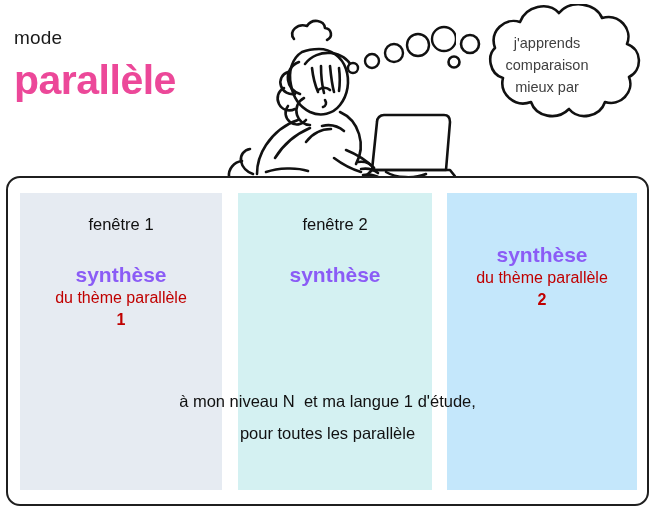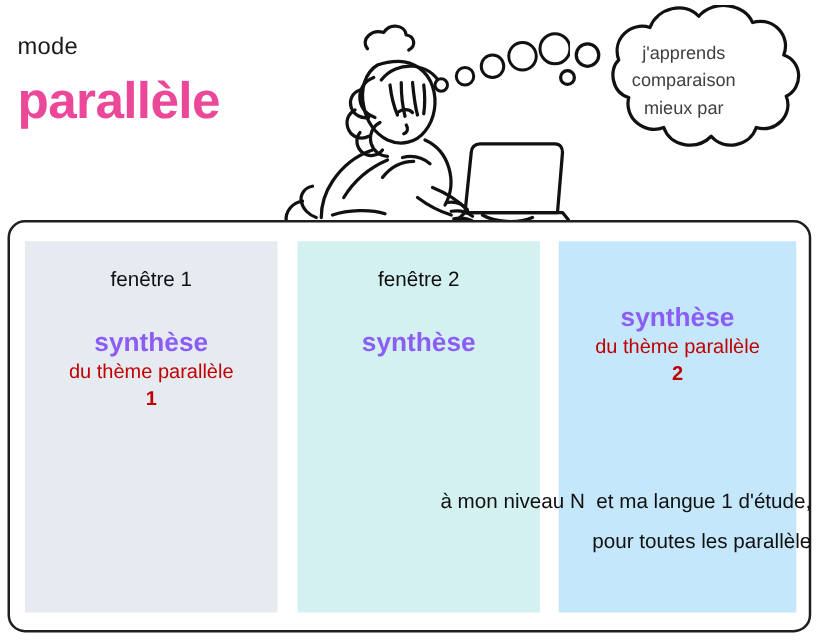--- a/index.html
+++ b/index.html
@@ -132,21 +132,21 @@
   .footer-note {
     position: absolute;
     left: 6px;
     top: 385px;
     width: 643px;
     text-align: center;
     font-size: 16.5px;
     color: #111111;
     line-height: 1.95;
   }
-  .footer-note div { white-space: pre; text-align: right; }
+  .footer-note div { white-space: pre; }
 </style>
 </head>
 <body>
 
 <div id="screen">
 
   <div class="header-text">
     <div class="mode-label">mode</div>
     <div class="mode-value">parallèle</div>
   </div>

